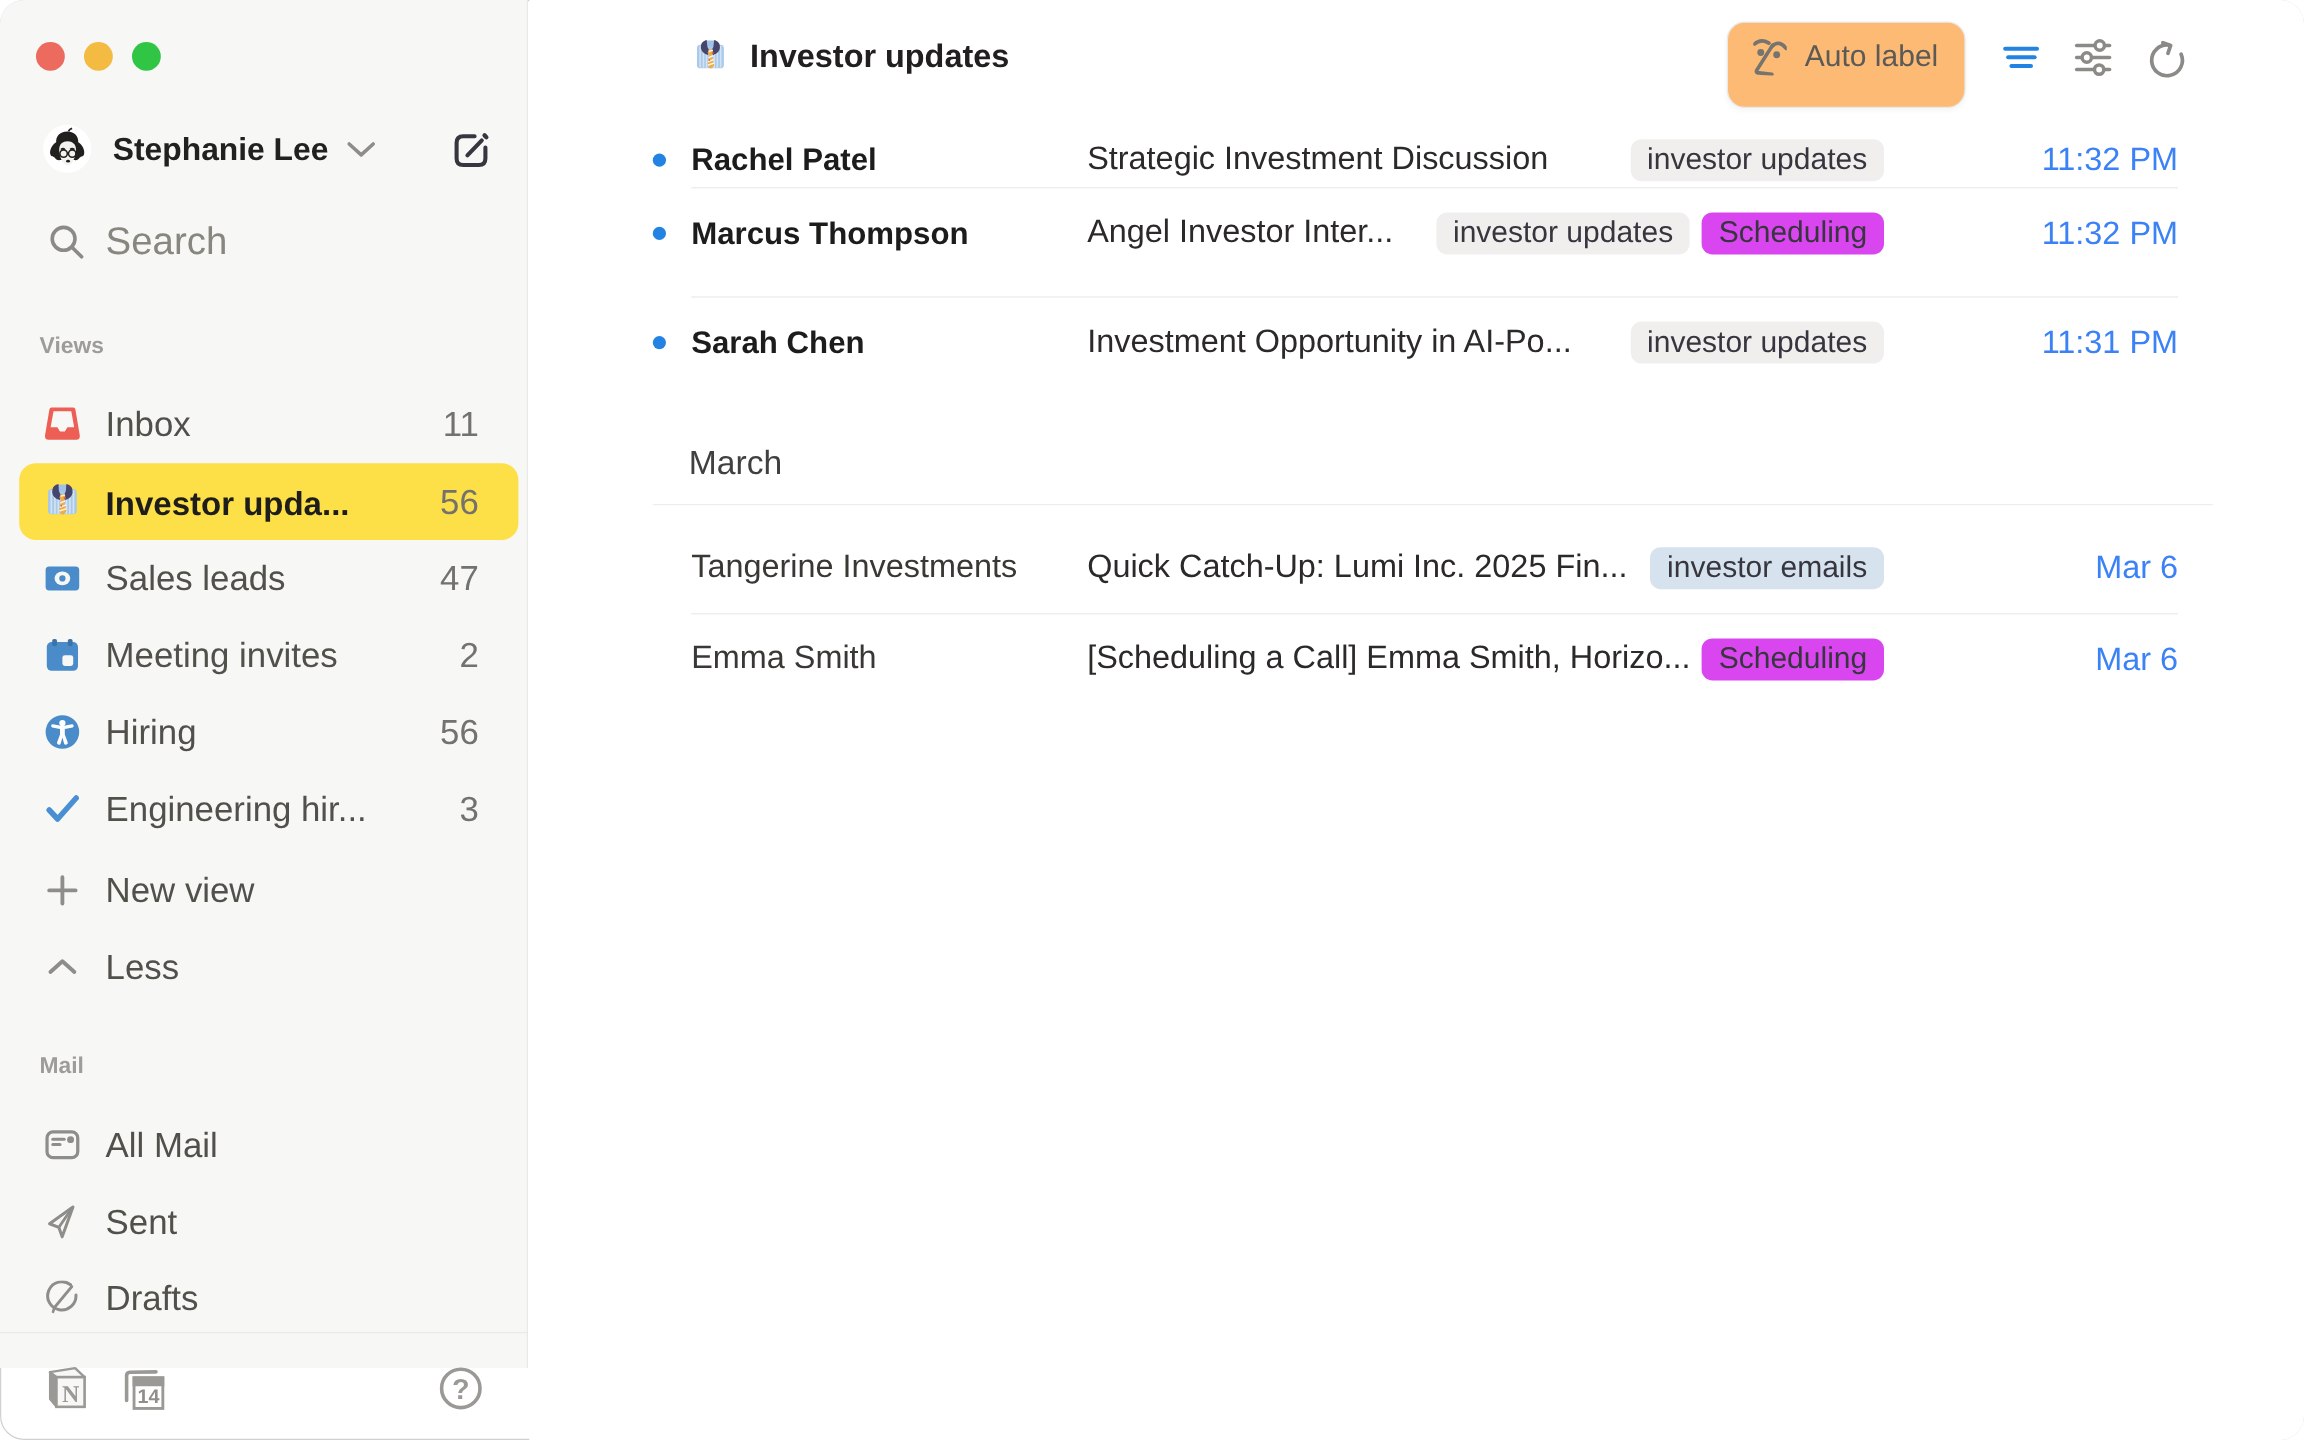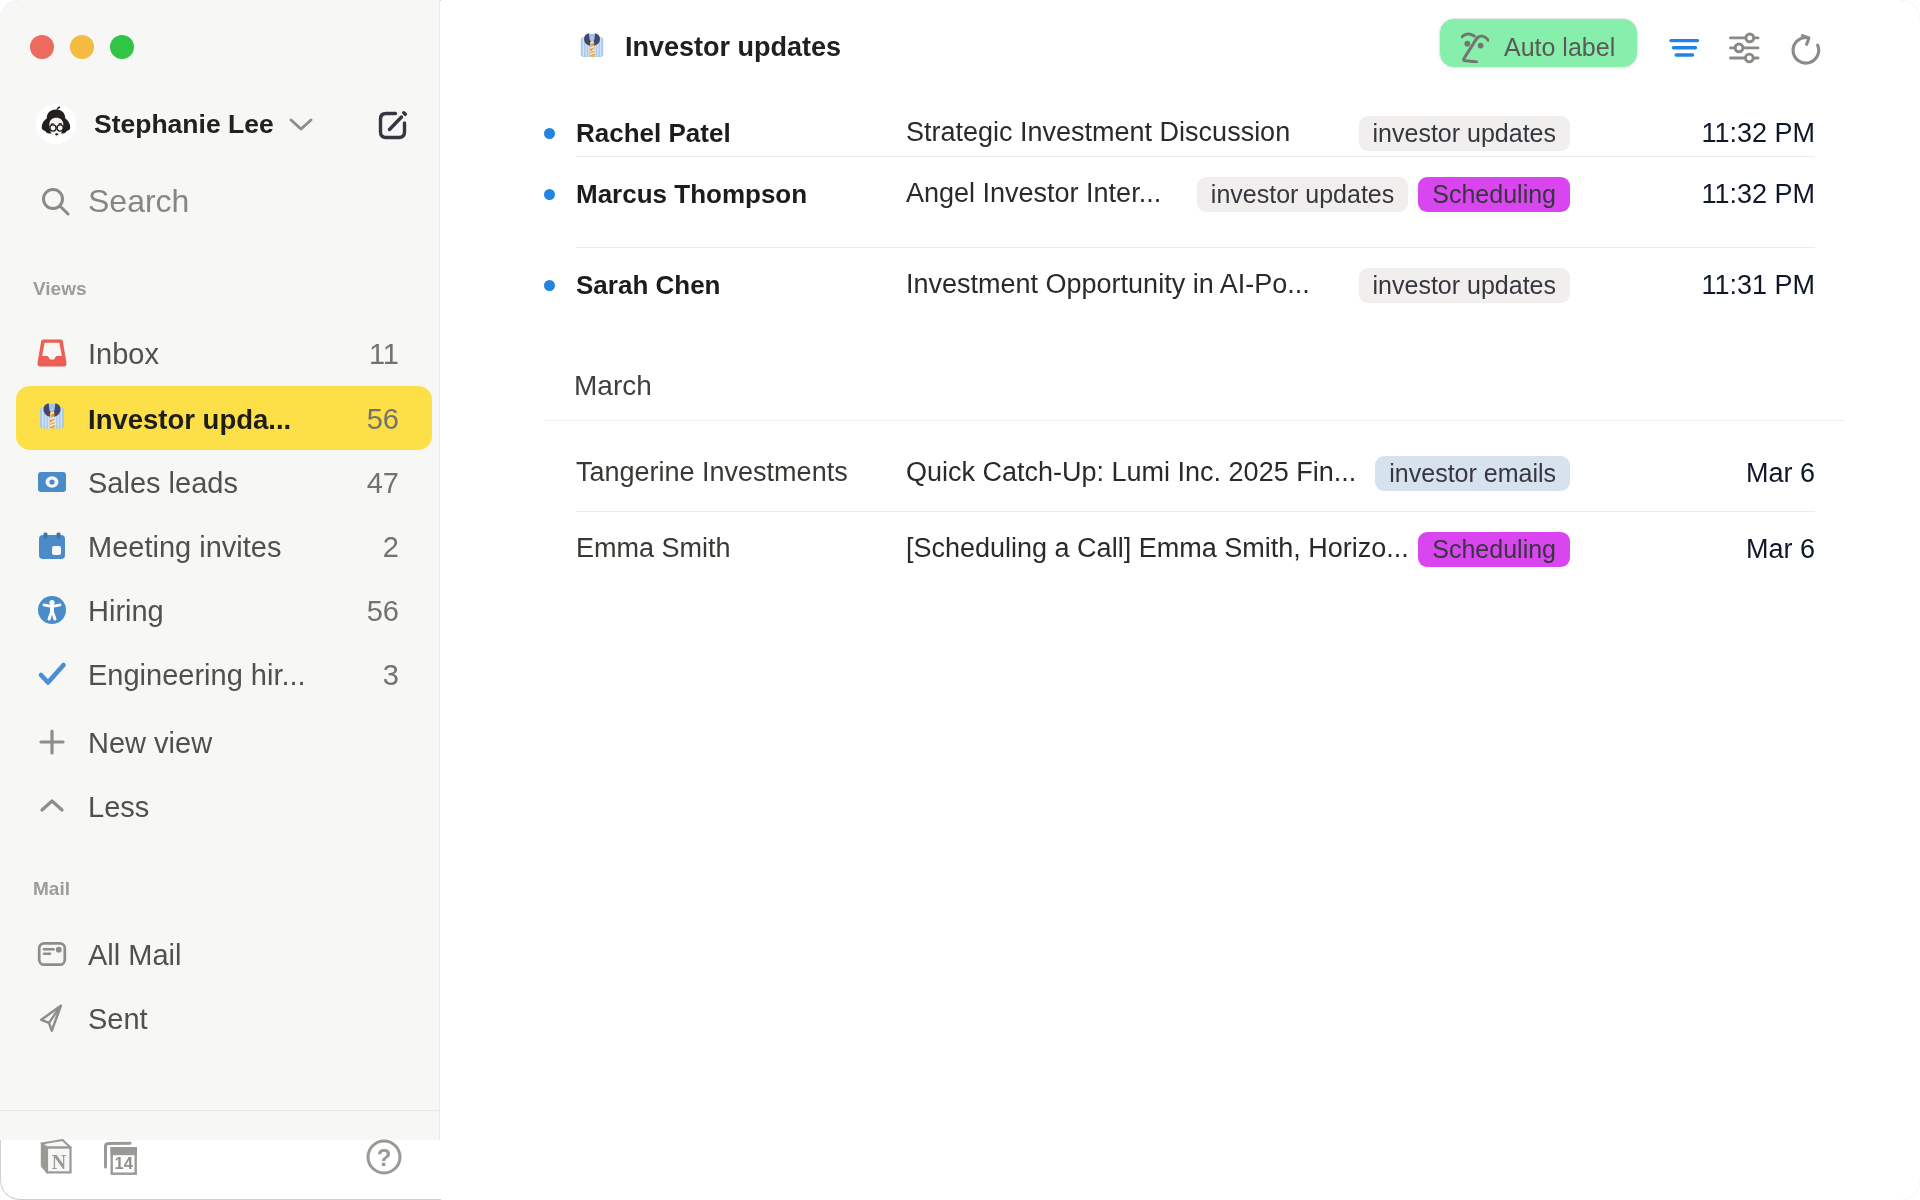--- a/index.html
+++ b/index.html
@@ -27,35 +27,35 @@
 .item .ic { position:absolute; left:21px; top:17px; width:30px; height:30px; }
 .item .t { position:absolute; left:72px; top:17px; font-size:29px; color:#51504b; white-space:nowrap; }
 .item.sel .t { color:#1d1d1c; font-weight:700; font-size:27.5px; top:18px; }
 .item .n { position:absolute; right:33px; top:17px; font-size:29px; color:#73726e; }
 
 .sfoot { position:absolute; left:0; top:1110px; width:440px; border-top:1px solid #e9e9e7; height:90px; }
 
 .main { position:absolute; left:441px; top:0; width:1479px; height:1200px; background:#ffffff; }
 .title { position:absolute; left:625px; top:32px; font-size:27px; font-weight:700; color:#21201e; }
 .temoji { position:absolute; left:578px; top:33px; width:28px; height:28px; }
-.albtn { position:absolute; left:1439px; top:18px; width:199px; height:50px; border:1px solid #e9e9e7; border-radius:15px; background:#86efac; box-shadow:0 2px 4px rgba(0,0,0,0.04);padding-left:37px; }
+.albtn { position:absolute; left:1439px; top:18px; width:199px; height:72px; border:1px solid #e9e9e7; border-radius:15px; background:#fdba74; box-shadow:0 2px 4px rgba(0,0,0,0.04);padding-left:37px; }
 .albtn .t { position:absolute; left:64px; top:14px; font-size:25px; color:#5b5a56; }
 
 .row { position:absolute; left:441px; width:1479px; height:76px; }
 .rsep { position:absolute; left:135px; right:105px; top:0; border-top:1px solid #eaeae8; }
 .udot { position:absolute; left:103px; top:33px; width:11px; height:11px; border-radius:50%; background:#2383e2; }
 .sender { position:absolute; left:135px; top:23px; font-size:26px; font-weight:700; color:#1c1c1b; white-space:nowrap; }
 .subj { position:absolute; left:465px; top:22px; font-size:27px; color:#2b2a28; white-space:nowrap; }
 .read .sender { font-weight:400; color:#393834; font-size:27px; top:22px; }
 .tags { position:absolute; right:350px; top:21px; display:flex; gap:10px; }
 .tag { height:35px; line-height:35px; padding:0 14px; border-radius:9px; font-size:25px; color:#37363e; white-space:nowrap; }
 .tag.gray { background:#f0efed; }
 .tag.purple { background:#d946ef; }
 .tag.blue { background:#d6e3ee; }
-.time { position:absolute; right:105px; top:23px; font-size:27px; color:#0f172a; }
+.time { position:absolute; right:105px; top:23px; font-size:27px; color:#3b82f6; }
 
 .mhead { position:absolute; left:574px; top:370px; font-size:28px; font-weight:400; color:#404040; }
 .mdiv { position:absolute; left:544px; right:76px; top:420px; border-top:1px solid #eeedeb; }
 </style>
 </head>
 <body>
 <div class="win">
   <div class="sidebar">
     <div class="dot r"></div>
       <div class="dot y"></div>
@@ -189,20 +189,28 @@
     </div>
 
     <div class="item" style="top:986px;">
       <svg class="ic" viewBox="0 0 30 30">
           <path d="M23.8 2.8 L4.3 16.8 L12 19.8 L14.8 27.7 Z" fill="none" stroke="#8e8d89" stroke-width="2.5" stroke-linejoin="round" stroke-linecap="round"></path>
           <path d="M12 19.8 L22.5 4.5" fill="none" stroke="#8e8d89" stroke-width="2.3" stroke-linecap="round"></path>
         </svg>
       <div class="t">Sent</div>
     </div>
 
+    <div class="item" style="top:1050px;">
+      <svg class="ic" viewBox="0 0 30 30">
+          <path d="M21.8 3.6 A11.8 11.8 0 1 0 26.3 12.2" fill="none" stroke="#8e8d89" stroke-width="2.5" stroke-linecap="round"></path>
+          <path d="M8.3 22.7 L22.8 5.2" stroke="#8e8d89" stroke-width="2.5" stroke-linecap="round"></path>
+          <path d="M8.3 22.7 L7.2 26.2" stroke="#8e8d89" stroke-width="2.2" stroke-linecap="round"></path>
+        </svg>
+      <div class="t">Drafts</div>
+    </div>
 
     <div class="sfoot">
       <svg style="position:absolute;left:40px;top:28px;" width="33" height="35" viewBox="0 0 33 35">
         <path d="M1.6 4.4 L22.6 1.1 L30.5 8.6 L7 8.6 Z" fill="#f7f7f5" stroke="#9a9995" stroke-width="2" stroke-linejoin="round"></path>
         <path d="M1.6 4.4 L7 8.6 L7 33.4 L1.6 27 Z" fill="#9a9995" stroke="#9a9995" stroke-width="1.6" stroke-linejoin="round"></path>
         <rect x="7" y="8.6" width="23.5" height="24.8" fill="#f7f7f5" stroke="#9a9995" stroke-width="2.2"></rect>
         <text x="19" y="29.5" font-family="Liberation Serif,serif" font-size="20" font-weight="700" fill="#9a9995" text-anchor="middle">N</text>
       </svg>
       <svg style="position:absolute;left:102px;top:28px;" width="36" height="37" viewBox="0 0 36 37">
         <path d="M3.5 28 V7.5 Q3.5 4.8 6.2 4.6 L28 4.2" fill="none" stroke="#9a9995" stroke-width="3" stroke-linecap="round"></path>

